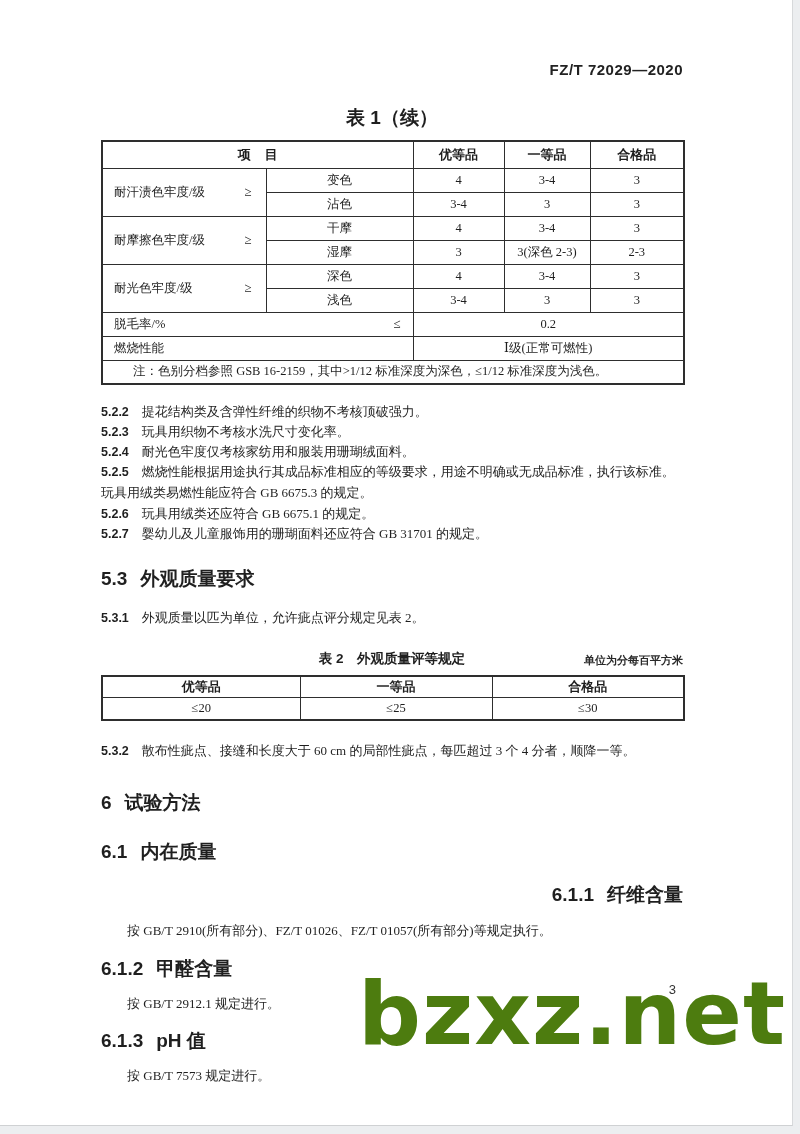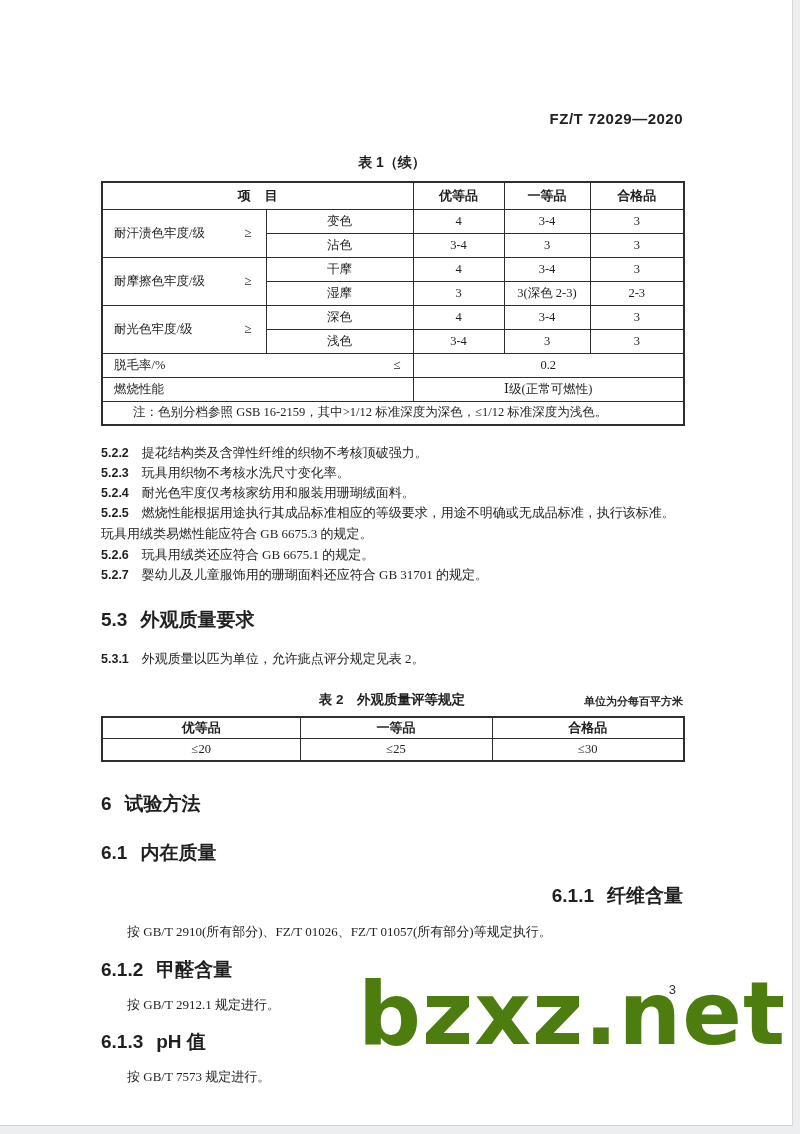--- a/index.html
+++ b/index.html
@@ -16,31 +16,31 @@
     width:793px; height:1126px;
     background:#ffffff;
     border-right:1px solid #d7d9db;
     border-bottom:1px solid #cfd1d3;
   }
   .content {
     position:absolute; left:101px; top:0; width:582px;
   }
   
   .doc-header {
-    margin-top:110px;
+    margin-top:61px;
     text-align:right;
     font-family:"Liberation Sans","DejaVu Sans",sans-serif;
     font-weight:bold; font-size:15px; letter-spacing:0.5px;
     color:#222;
   }
   
   .t1-caption {
     margin-top:27px; text-align:center;
     font-family:"Liberation Sans","DejaVu Sans",sans-serif;
-    font-weight:bold; font-size:14px;
+    font-weight:bold; font-size:19px;
   }
   .t2-caption-row {
     margin-top:22px;
     display:flex; align-items:baseline; justify-content:center; position:relative;
     font-family:"Liberation Sans","DejaVu Sans",sans-serif;
   }
   .t2-caption { font-weight:bold; font-size:13.5px; }
   .t2-unit {
     position:absolute; right:0; bottom:0;
     font-weight:bold; font-size:11px; color:#2a2a2a;
@@ -257,20 +257,23 @@
         <td class="hd">合格品</td>
       </tr>
       <tr>
         <td>≤20</td>
         <td>≤25</td>
         <td>≤30</td>
       </tr>
     </tbody>
       </table>
 
+    <div class="clause" style="margin-top:20px;">
+      <span class="num">5.3.2</span><span>散布性疵点、接缝和长度大于 60 cm 的局部性疵点，每匹超过 3 个 4 分者，顺降一等。</span>
+    </div>
 
     <div class="sec-heading" style="margin-top:29px;">
       <span class="num">6</span><span>试验方法</span>
     </div>
 
     <div class="sec-heading" style="margin-top:23px;">
       <span class="num">6.1</span><span>内在质量</span>
     </div>
 
     <div class="sec-heading" style="margin-top:17px;text-align:right;">

